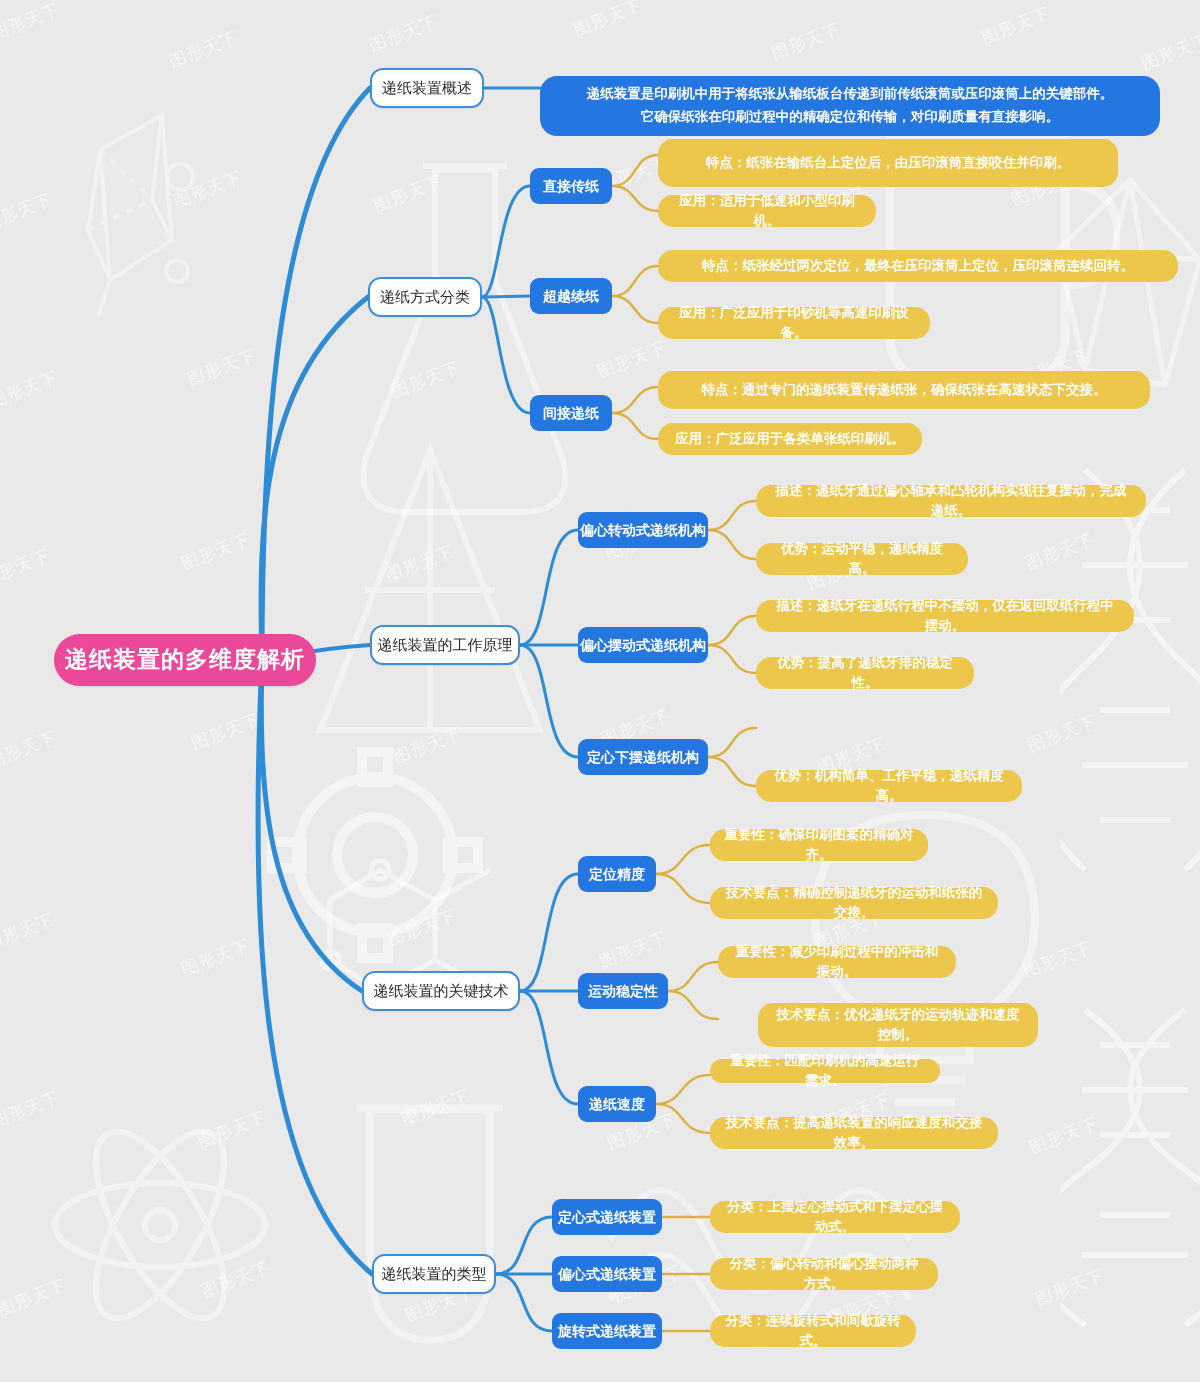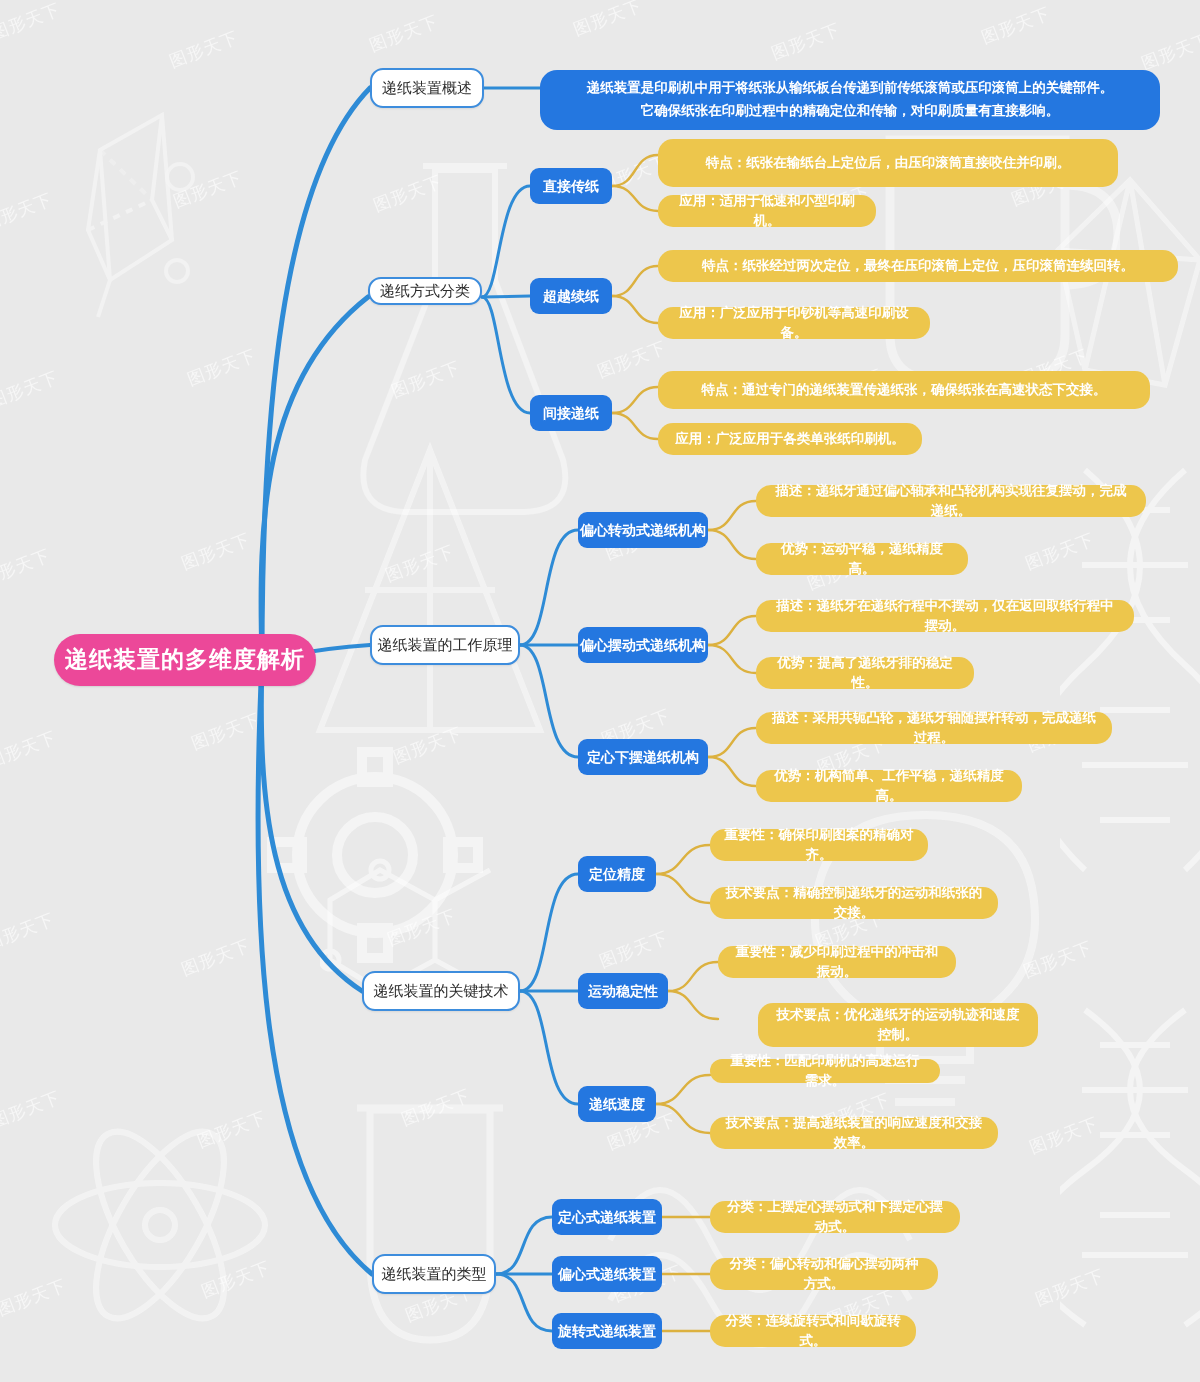--- a/index.html
+++ b/index.html
@@ -312,24 +312,24 @@
 
       <path d="M662 1217 L 710 1217"></path>
       <path d="M662 1274 L 710 1274"></path>
       <path d="M662 1331 L 710 1331"></path>
     </g>
   </svg>
 
   <div class="node node-root" style="left:54px;top:634px;width:262px;height:52px;">递纸装置的多维度解析</div>
 
   <div class="node node-l1" style="left:370px;top:68px;width:114px;height:40px;">递纸装置概述</div>
-  <div class="node node-desc" style="left:540px;top:70px;width:620px;height:60px;">递纸装置是印刷机中用于将纸张从输纸板台传递到前传纸滚筒或压印滚筒上的关键部件。
+  <div class="node node-desc" style="left:540px;top:76px;width:620px;height:60px;">递纸装置是印刷机中用于将纸张从输纸板台传递到前传纸滚筒或压印滚筒上的关键部件。
 它确保纸张在印刷过程中的精确定位和传输，对印刷质量有直接影响。</div>
 
-  <div class="node node-l1" style="left:368px;top:277px;width:114px;height:28px;text-align:center;">递纸方式分类</div>
+  <div class="node node-l1" style="left:368px;top:277px;width:114px;height:40px;text-align:center;">递纸方式分类</div>
 
   <div class="node node-l2" style="left:530px;top:168px;width:82px;height:36px;">直接传纸</div>
   <div class="node node-l3" style="left:658px;top:139px;width:460px;height:48px;">特点：纸张在输纸台上定位后，由压印滚筒直接咬住并印刷。</div>
   <div class="node node-l3" style="left:658px;top:195px;width:218px;height:32px;">应用：适用于低速和小型印刷机。</div>
 
   <div class="node node-l2" style="left:530px;top:278px;width:82px;height:36px;">超越续纸</div>
   <div class="node node-l3" style="left:658px;top:250px;width:520px;height:32px;">特点：纸张经过两次定位，最终在压印滚筒上定位，压印滚筒连续回转。</div>
   <div class="node node-l3" style="left:658px;top:307px;width:272px;height:32px;">应用：广泛应用于印钞机等高速印刷设备。</div>
 
   <div class="node node-l2" style="left:530px;top:395px;width:82px;height:36px;">间接递纸</div>
@@ -340,21 +340,20 @@
 
   <div class="node node-l2" style="left:578px;top:512px;width:130px;height:36px;">偏心转动式递纸机构</div>
   <div class="node node-l3" style="left:756px;top:485px;width:390px;height:32px;">描述：递纸牙通过偏心轴承和凸轮机构实现往复摆动，完成递纸。</div>
   <div class="node node-l3" style="left:756px;top:543px;width:212px;height:32px;">优势：运动平稳，递纸精度高。</div>
 
   <div class="node node-l2" style="left:578px;top:627px;width:130px;height:36px;">偏心摆动式递纸机构</div>
   <div class="node node-l3" style="left:756px;top:600px;width:378px;height:32px;">描述：递纸牙在递纸行程中不摆动，仅在返回取纸行程中摆动。</div>
   <div class="node node-l3" style="left:756px;top:657px;width:218px;height:32px;">优势：提高了递纸牙排的稳定性。</div>
 
   <div class="node node-l2" style="left:578px;top:739px;width:130px;height:36px;">定心下摆递纸机构</div>
-  <div class="node node-l3" style="left:756px;top:712px;width:356px;height:32px;">描述：采用共轭凸轮，递纸牙轴随摆杆转动，完成递纸过程。</div>
   <div class="node node-l3" style="left:756px;top:770px;width:266px;height:32px;">优势：机构简单、工作平稳，递纸精度高。</div>
 
   <div class="node node-l1" style="left:362px;top:971px;width:158px;height:40px;">递纸装置的关键技术</div>
 
   <div class="node node-l2" style="left:578px;top:856px;width:78px;height:36px;">定位精度</div>
   <div class="node node-l3" style="left:710px;top:829px;width:218px;height:32px;">重要性：确保印刷图案的精确对齐。</div>
   <div class="node node-l3" style="left:710px;top:887px;width:288px;height:32px;">技术要点：精确控制递纸牙的运动和纸张的交接。</div>
 
   <div class="node node-l2" style="left:578px;top:973px;width:90px;height:36px;">运动稳定性</div>
   <div class="node node-l3" style="left:718px;top:946px;width:238px;height:32px;">重要性：减少印刷过程中的冲击和振动。</div>

